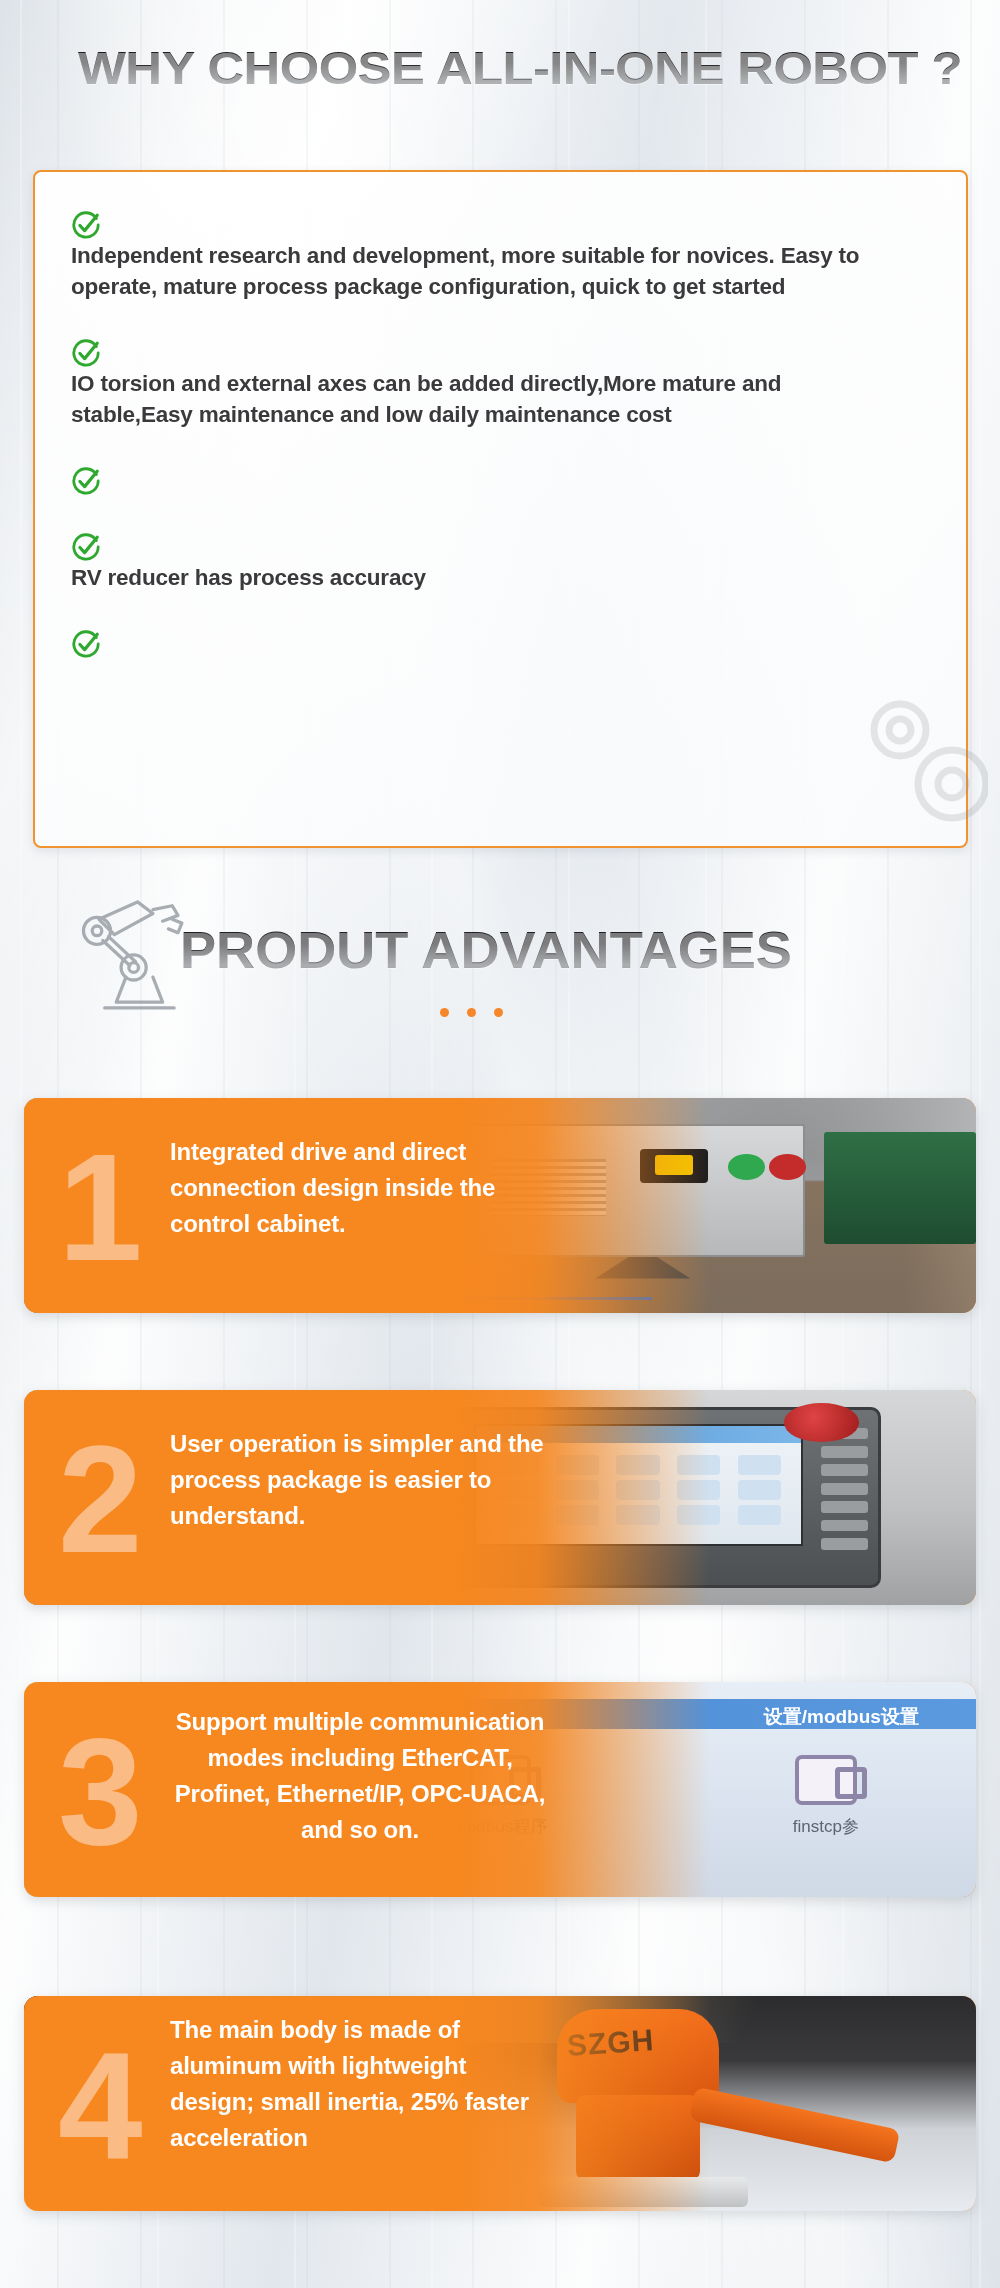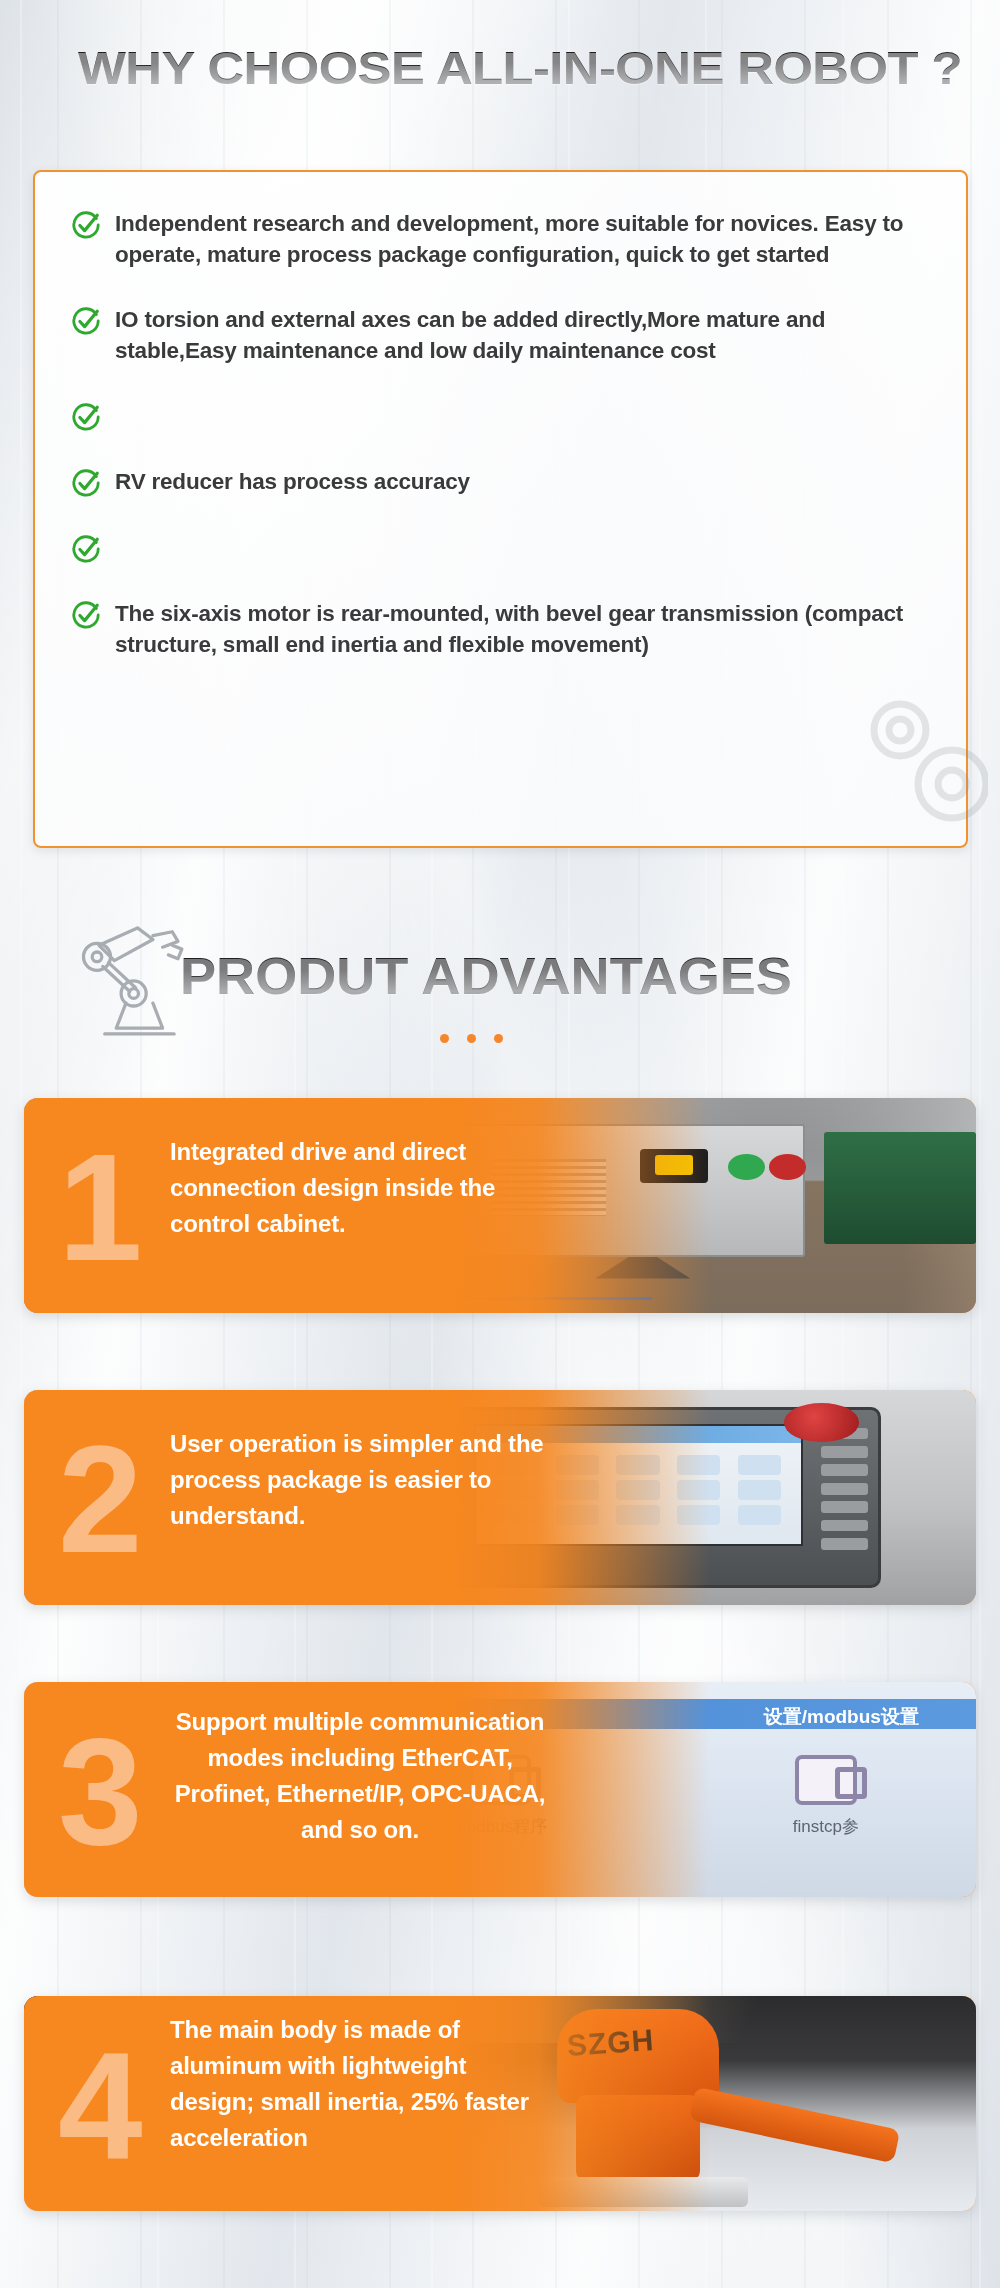--- a/index.html
+++ b/index.html
@@ -39,30 +39,30 @@
   }
 
   
   .why-box {
     position:absolute; left:33px; top:170px; width:935px; height:678px;
     border:2px solid #f0922e; border-radius:8px;
     background:linear-gradient(160deg, rgba(255,255,255,.94), rgba(250,251,252,.88));
     box-shadow:0 3px 10px rgba(120,130,140,.18);
     padding:36px 30px 20px 36px;
   }
-  .feat { display:flex; align-items:flex-start; margin-bottom:34px; }
+  .feat { display:flex; align-items:flex-start; margin-bottom:34px;flex-direction:column; }
   .feat:last-child { margin-bottom:0; }
   .check-icon { flex:0 0 auto; width:30px; height:30px; margin-right:14px; margin-top:2px; }
   .feat-text {
     font-size:22.5px; line-height:31px; font-weight:700; color:#3a3a3c;
     letter-spacing:-.2px; max-width:835px;
   }
 
   
-  .adv-head { position:absolute; left:0; top:924px; width:1000px; height:150px; }
+  .adv-head { position:absolute; left:0; top:898px; width:1000px; height:150px; }
   .adv-robot { position:absolute; left:70px; top:-10px; width:135px; height:130px; opacity:.85; }
   .adv-title {
     position:absolute; left:180px; top:22px;
     font-size:52px; font-weight:700; letter-spacing:0px;
     transform:scaleX(1.04); transform-origin:left center;
     background:linear-gradient(180deg,#1b1b1d 0%, #262629 40%, #74777b 76%, #3d3f42 100%);
     -webkit-background-clip:text; background-clip:text; color:transparent;
     text-shadow:0 1px 0 rgba(255,255,255,.4);
     white-space:nowrap;
   }
@@ -214,27 +214,20 @@
       <div class="feat-text">RV reducer has process accuracy</div>
     </div>
 
     <div class="feat">
       <svg class="check-icon" viewBox="0 0 32 32">
         <path d="M27 9 A13 13 0 1 0 29 16" fill="none" stroke="#2FA82F" stroke-width="3" stroke-linecap="round"></path>
         <path d="M9.5 16.5 L14.5 22 L28 5.5" fill="none" stroke="#2FA82F" stroke-width="3.4" stroke-linecap="round" stroke-linejoin="round"></path>
       </svg>
     </div>
 
-    <div class="feat">
-      <svg class="check-icon" viewBox="0 0 32 32">
-        <path d="M27 9 A13 13 0 1 0 29 16" fill="none" stroke="#2FA82F" stroke-width="3" stroke-linecap="round"></path>
-        <path d="M9.5 16.5 L14.5 22 L28 5.5" fill="none" stroke="#2FA82F" stroke-width="3.4" stroke-linecap="round" stroke-linejoin="round"></path>
-      </svg>
-      <div class="feat-text">The six-axis motor is rear-mounted, with bevel gear transmission (compact structure, small end inertia and flexible movement)</div>
-    </div>
 
   </div>
 
   <svg style="position:absolute;left:848px;top:680px;width:140px;height:160px;opacity:.22" viewBox="0 0 140 160">
     <g fill="none" stroke="#8d9298" stroke-width="7">
       <circle cx="52" cy="50" r="26"></circle>
         <circle cx="52" cy="50" r="11"></circle>
       <circle cx="104" cy="104" r="34"></circle>
         <circle cx="104" cy="104" r="14"></circle>
     </g>

